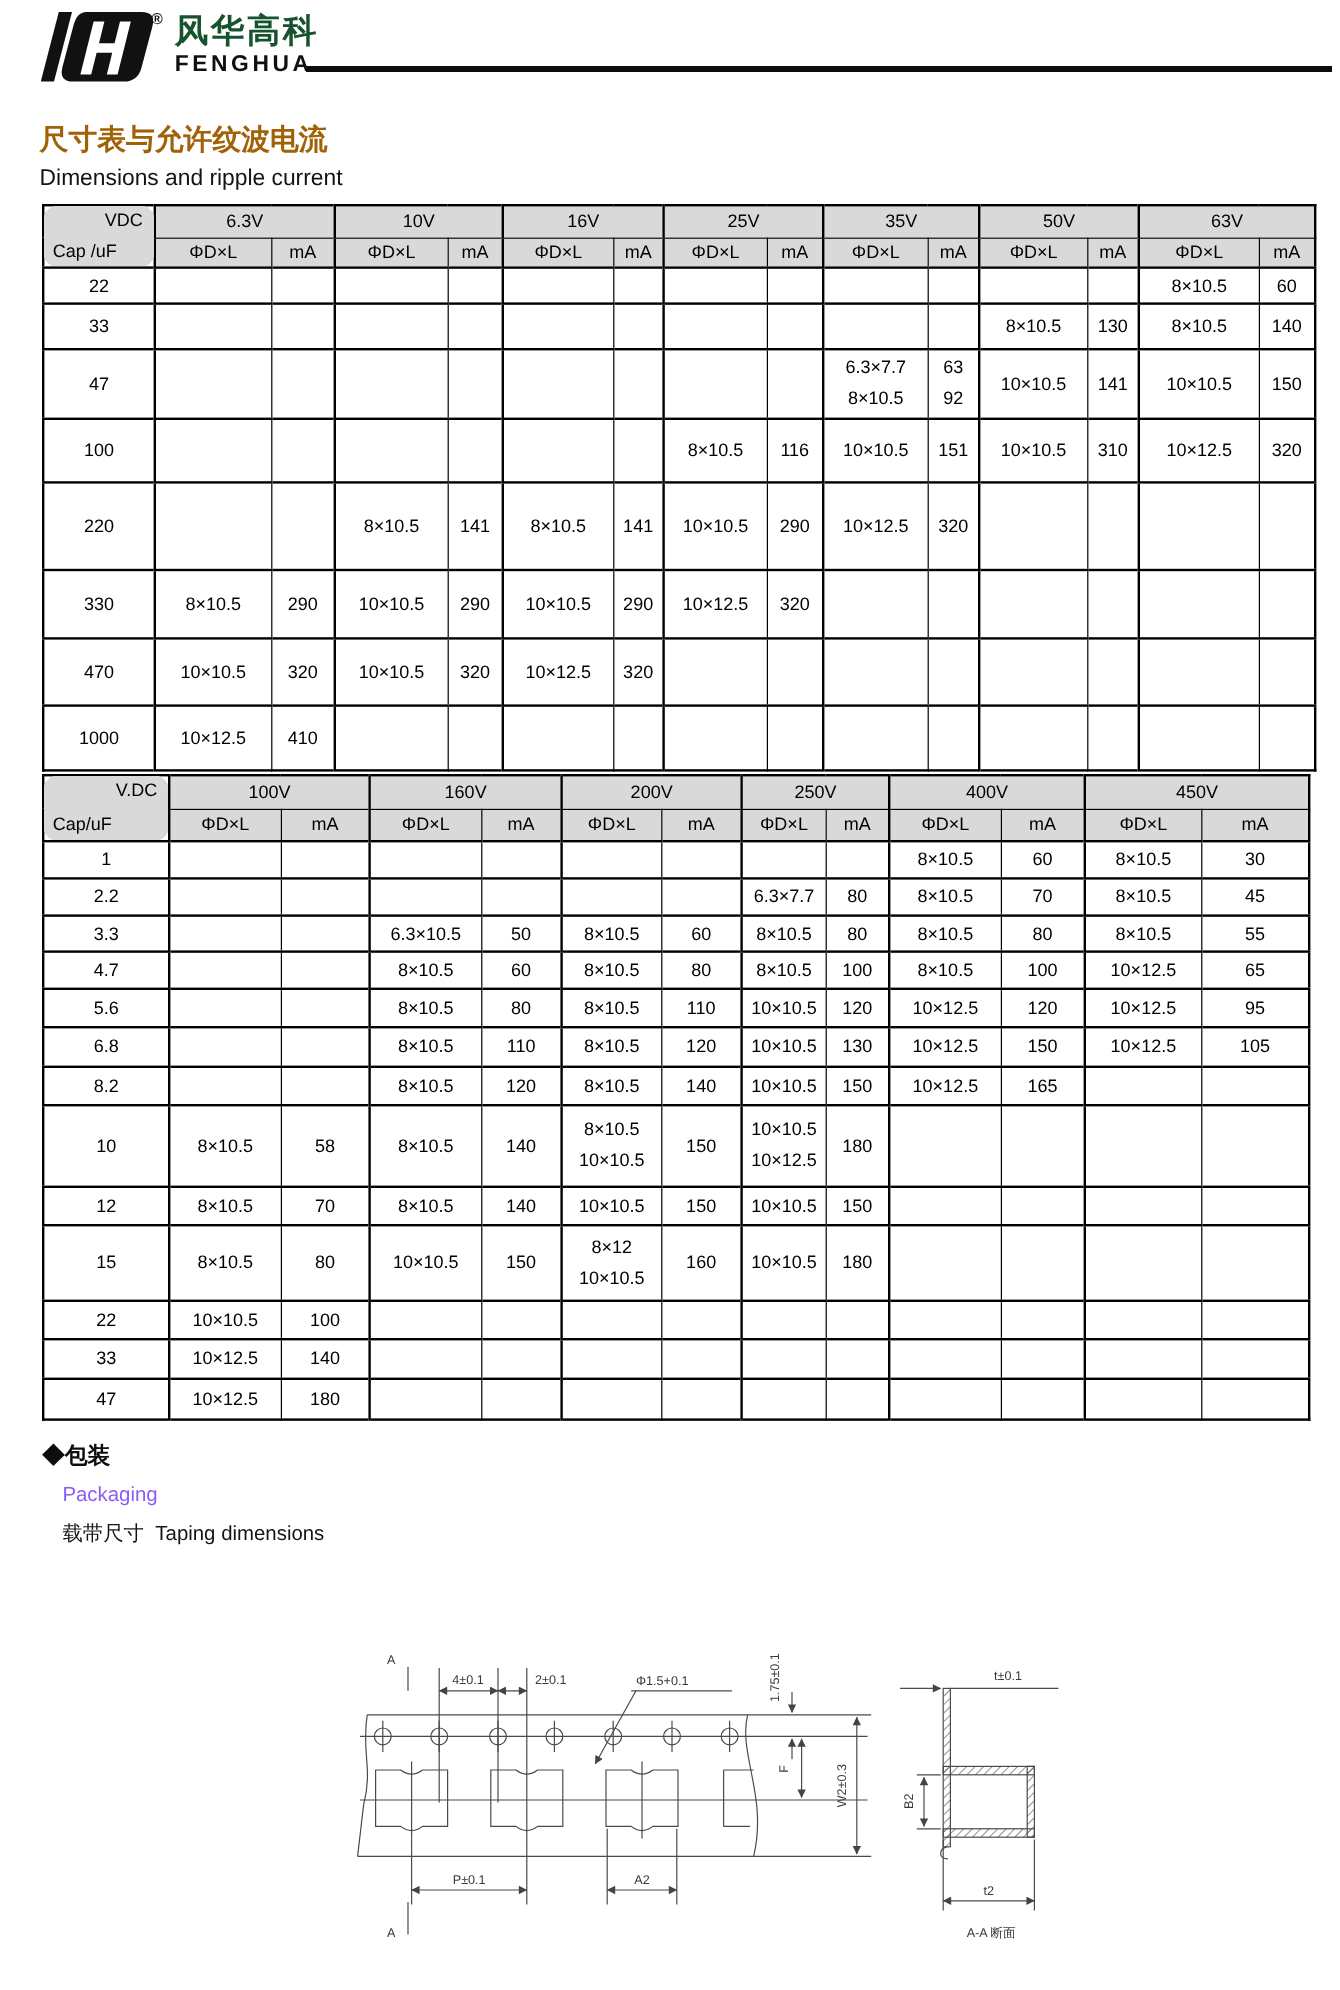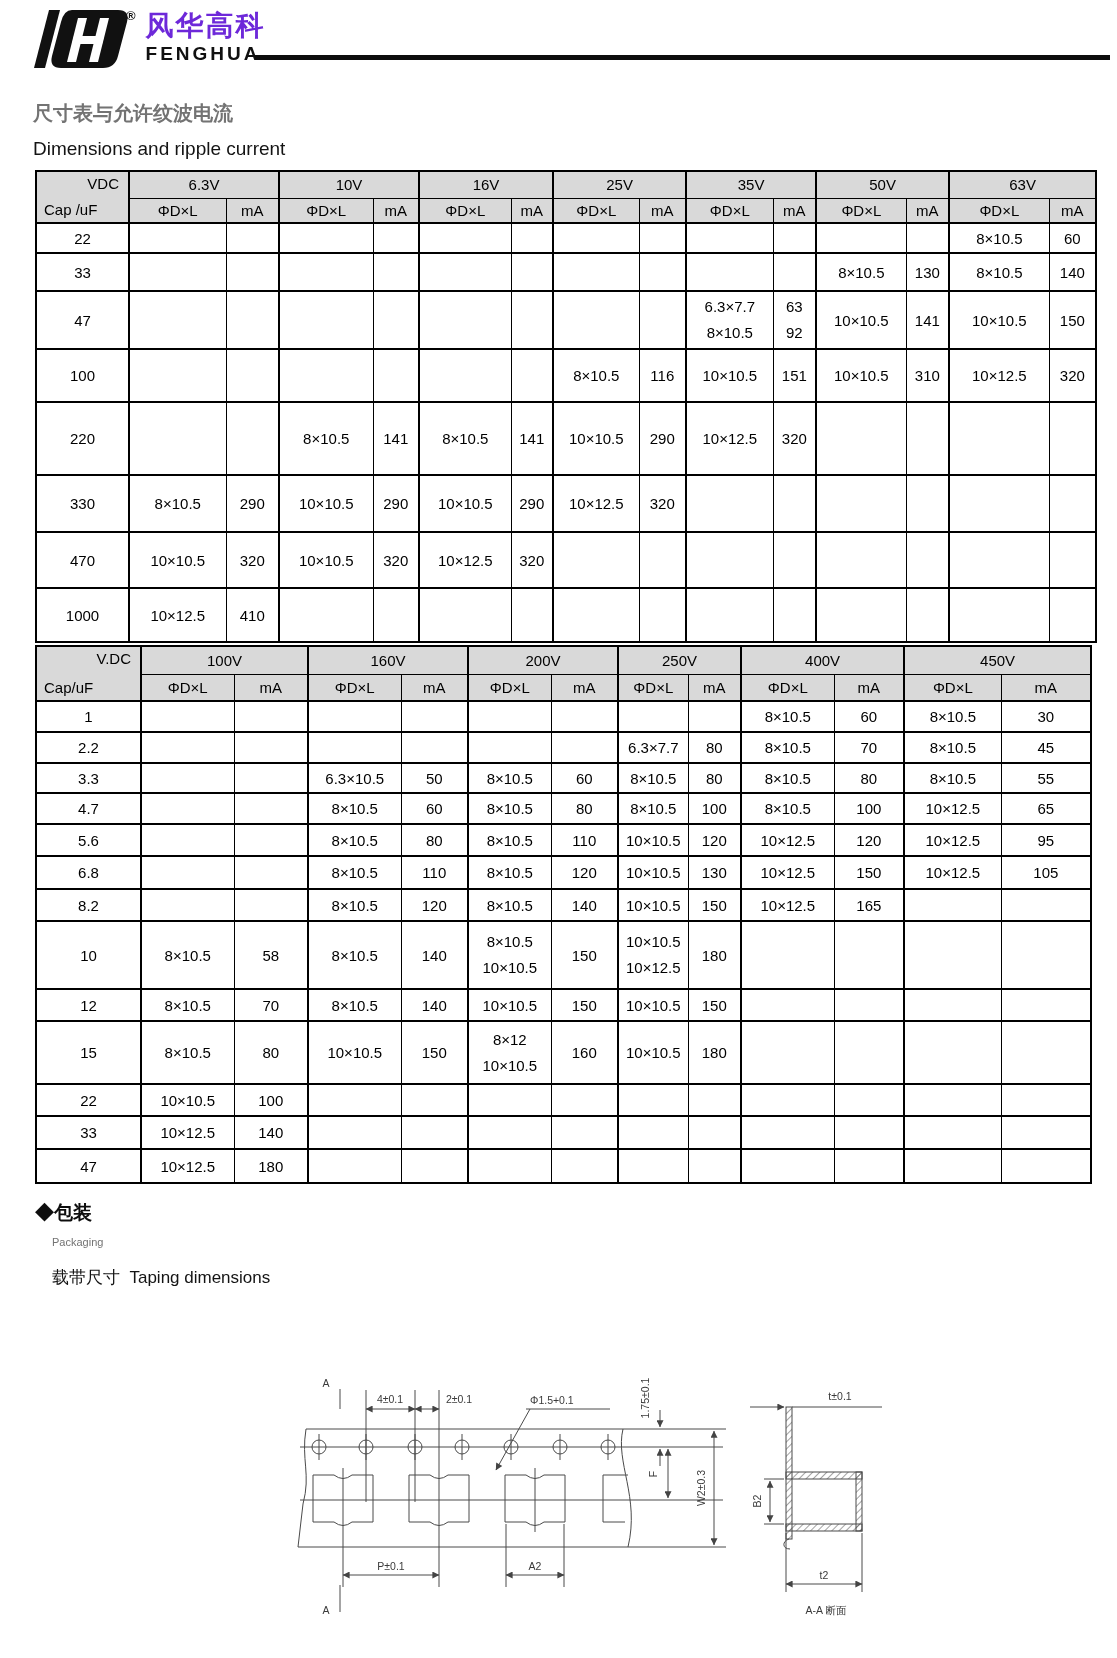--- a/index.html
+++ b/index.html
@@ -4,45 +4,45 @@
 <style>
   html,body{margin:0;padding:0;background:#fff;}
   .page{position:relative;width:1117px;height:1658px;background:#fff;overflow:hidden;
         font-family:"Liberation Sans",sans-serif;color:#000;}
 
   
   .logo{position:absolute;left:28px;top:8px;display:flex;align-items:flex-start;}
   .logo-mark{display:block;}
   .reg{font-size:13px;font-weight:bold;color:#111;margin-left:-6px;margin-top:0;}
   .logo-text{margin-left:10px;margin-top:4px;line-height:1;}
-  .logo-cn{font-size:28px;font-weight:bold;color:#6d28d9;letter-spacing:2px;}
+  .logo-cn{font-size:28px;font-weight:bold;color:#14532d;letter-spacing:2px;}
   .logo-en{font-size:19px;font-weight:bold;color:#101010;letter-spacing:3px;margin-top:4px;}
   .doc-title{position:absolute;left:460px;top:16px;width:560px;text-align:center;
              font-size:27px;font-weight:bold;color:#0d0d0d;letter-spacing:0.5px;white-space:nowrap;}
   .title-rule{position:absolute;left:255px;top:55px;width:855px;height:5px;background:#0d0d0d;}
 
-  .sec-cn{position:absolute;left:33px;top:100px;font-size:20px;font-weight:600;color:#737373;}
+  .sec-cn{position:absolute;left:33px;top:100px;font-size:24px;font-weight:600;color:#a16207;}
   .sec-en{position:absolute;left:33px;top:138px;font-size:19px;color:#141414;}
 
   
   table.spec{position:absolute;left:35px;width:1055px;border-collapse:collapse;table-layout:fixed;
              font-size:15px;text-align:center;border:2px solid #000;}
   table.spec th,table.spec td{border:1px solid #000;padding:0;overflow:hidden;font-weight:normal;}
   table.spec thead th{background:#d9d9d9;}
   table.spec tbody td{border-top-width:2px;}
   table.spec .gl{border-left-width:2px;}
   .corner{position:relative;background:
-     linear-gradient(to bottom right,rgba(0,0,0,0) calc(50% - 1px),#000 50%,rgba(0,0,0,0) calc(50% + 1px)),#d9d9d9;}
+     linear-gradient(to bottom right,rgba(0,0,0,0) calc(50% - 1px),#000 50%,rgba(0,0,0,0) calc(50% + 1px)),#d9d9d9; border-radius: 13px;}
   .corner .ct{position:absolute;top:3px;right:9px;}
   .corner .cb{position:absolute;bottom:4px;left:7px;}
   .ln{line-height:26px;}
 
   
   .pk-cn{position:absolute;left:35px;top:1200px;font-size:19px;font-weight:600;color:#0d0d0d;}
-  .pk-en{position:absolute;left:52px;top:1236px;font-size:11px;color:#737373;}
+  .pk-en{position:absolute;left:52px;top:1236px;font-size:17px;color:#8b5cf6;}
   .pk-tape{position:absolute;left:52px;top:1266px;font-size:17px;color:#141414;}
 
   .drawing{position:absolute;left:278px;top:1292px;}
   .drawing text{font-family:"Liberation Sans",sans-serif;font-size:10.5px;fill:#3a3a3a;stroke:none;}
 </style>
 </head>
 <body>
 
 <div class="page">
 

